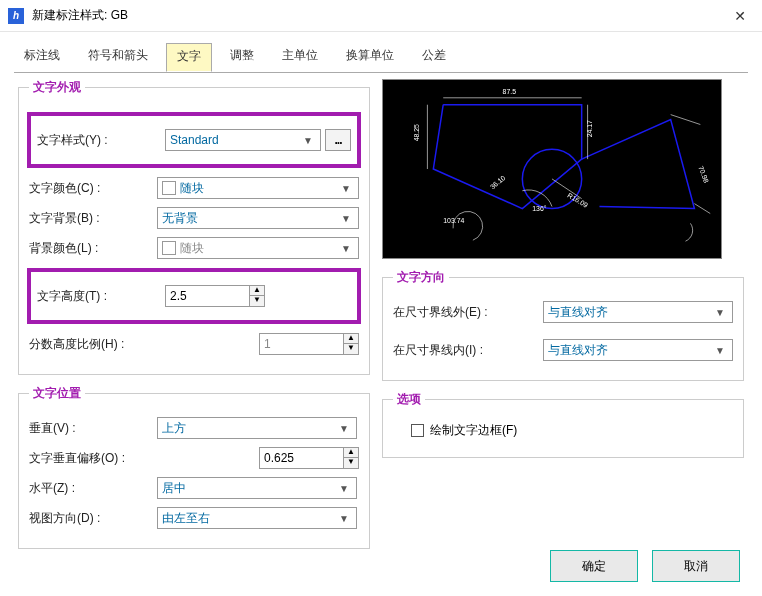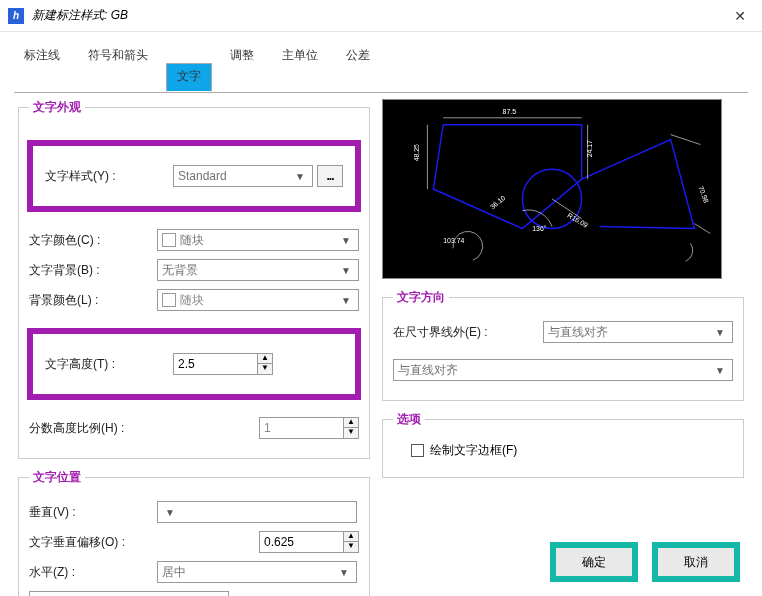--- a/index.html
+++ b/index.html
@@ -23,21 +23,21 @@
       background: #2962d9;
       margin: 0 8px;
       display: flex;
       align-items: center;
       justify-content: center;
       color: #fff;
       font-style: italic;
       font-size: 10px;
       font-weight: bold;
     }
-    .titlebar .title { flex: 1; color: #000; font-style: italic; }
+    .titlebar .title { flex: 1; color: #000; }
     .titlebar .close {
       width: 44px; height: 32px;
       display: flex;
       align-items: center;
       justify-content: center;
       font-size: 14px;
       color: #333;
       cursor: pointer;
     }
     .tabs {
@@ -49,22 +49,21 @@
     .tab {
       padding: 4px 10px 6px 10px;
       cursor: pointer;
       color: #333;
       position: relative;
       bottom: -1px;
     }
     .tab.active {
       border: 1px solid #aaa;
       border-bottom: 1px solid #fff;
-      background: #0ea5e9;
-      margin-top: 20px;
+      background: #fef9c3;
     }
     .tab-line {
       border-top: 1px solid #aaa;
       margin: 0 14px;
     }
     .content {
       display: flex;
       padding: 6px 18px;
       gap: 12px;
     }
@@ -106,21 +105,21 @@
       position: relative;
       flex: 1;
       cursor: pointer;
     }
     .combo .sw {
       width: 14px; height: 14px;
       border: 1px solid #999;
       margin-right: 4px;
       flex-shrink: 0;
     }
-    .combo .txt { flex: 1; font-size: 12px; color: #737373; overflow: hidden; white-space: nowrap; }
+    .combo .txt { flex: 1; font-size: 12px; color: #0369a1; overflow: hidden; white-space: nowrap; }
     .combo.disabled .txt { color: #888; }
     .combo .arrow {
       width: 16px;
       text-align: center;
       color: #555;
       font-size: 10px;
     }
     .spinner {
       display: flex;
       border: 1px solid #999;
@@ -154,21 +153,21 @@
       border: 1px solid #999;
       background: #f3f3f3;
       display: flex;
       align-items: center;
       justify-content: center;
       cursor: pointer;
       font-size: 12px;
       font-weight: bold;
       letter-spacing: -1px;
     }
-    .redbox { border: 6px solid #a21caf; padding: 12px; margin: 16px -2px; }
+    .redbox { border: 4px solid #a21caf; padding: 6px; margin: 8px -2px; }
     .preview {
       width: 340px; height: 180px;
       border: 1px solid #888;
       background: #000;
       display: block;
     }
     .chk-row {
       display: flex;
       align-items: center;
       margin: 6px 0 6px 18px;
@@ -179,22 +178,22 @@
       border: 1px solid #555;
       background: #fff;
     }
     .buttons {
       position: absolute;
       bottom: 14px; right: 22px;
       display: flex;
       gap: 14px;
     }
     .btn {
-      width: 88px; height: 40px;
-      border: 6px solid #14b8a6;
+      width: 88px; height: 32px;
+      border: 1px solid #14b8a6;
       background: #e9e9e9;
       display: flex;
       align-items: center;
       justify-content: center;
       cursor: pointer;
     }
     .right-combo {
       width: 158px;
     }
   </style>
@@ -206,20 +205,21 @@
   <div class="title">新建标注样式: GB</div>
   <div class="close">✕</div>
 </div>
 
 <div class="tabs">
   <div class="tab">标注线</div>
   <div class="tab">符号和箭头</div>
   <div class="tab active">文字</div>
   <div class="tab">调整</div>
   <div class="tab">主单位</div>
+  <div class="tab">换算单位</div>
   <div class="tab">公差</div>
 </div>
 <div class="tab-line"></div>
 
 <div class="content">
   <div class="left-col">
     <fieldset>
       <legend>文字外观</legend>
 
       <div class="redbox">
@@ -296,20 +296,21 @@
       </div>
     </fieldset>
 
     <fieldset>
       <legend>文字位置</legend>
 
       <div class="form-row">
         <label>垂直(V) :</label>
         <div class="ctl-wrap">
           <div class="combo" style="flex:0 1 200px">
+            <span class="txt">上方</span>
             <span class="arrow">▼</span>
           </div>
         </div>
       </div>
 
       <div class="form-row">
         <label>文字垂直偏移(O) :</label>
         <div class="ctl-wrap" style="justify-content:flex-end">
           <div class="spinner">
             <input value="0.625" style="">
@@ -325,20 +326,21 @@
         <label>水平(Z) :</label>
         <div class="ctl-wrap">
           <div class="combo" style="flex:0 1 200px">
             <span class="txt">居中</span>
             <span class="arrow">▼</span>
           </div>
         </div>
       </div>
 
       <div class="form-row">
+        <label>视图方向(D) :</label>
         <div class="ctl-wrap">
           <div class="combo" style="flex:0 1 200px">
             <span class="txt">由左至右</span>
             <span class="arrow">▼</span>
           </div>
         </div>
       </div>
     </fieldset>
   </div>
 
@@ -376,20 +378,21 @@
     <fieldset style="margin-top:10px">
       <legend>文字方向</legend>
       <div class="form-row">
         <label style="width:150px">在尺寸界线外(E) :</label>
         <div class="combo right-combo">
           <span class="txt">与直线对齐</span>
           <span class="arrow">▼</span>
         </div>
       </div>
       <div class="form-row" style="margin-top:14px">
+        <label style="width:150px">在尺寸界线内(I) :</label>
         <div class="combo right-combo">
           <span class="txt">与直线对齐</span>
           <span class="arrow">▼</span>
         </div>
       </div>
     </fieldset>
 
     <fieldset>
       <legend>选项</legend>
       <div class="chk-row">

